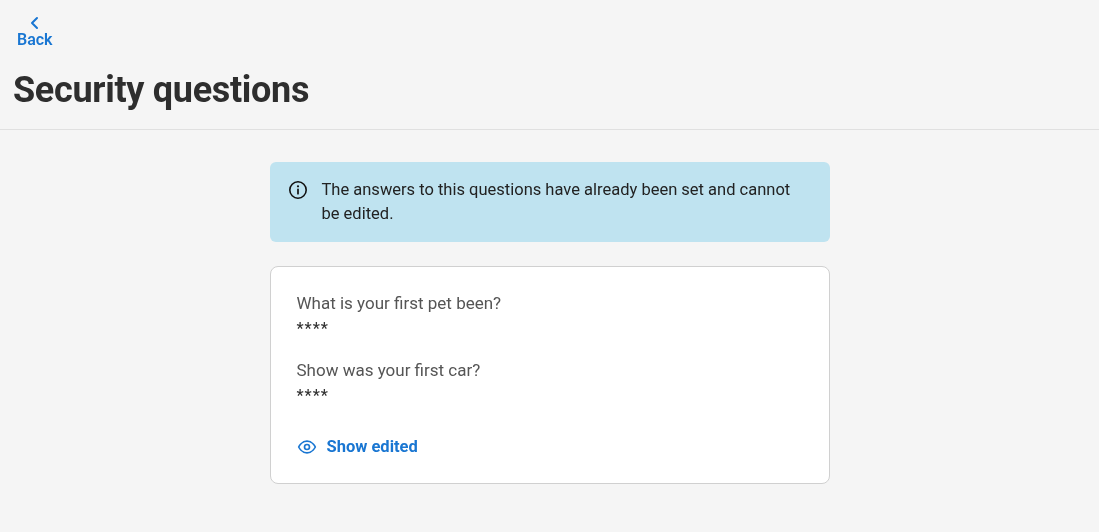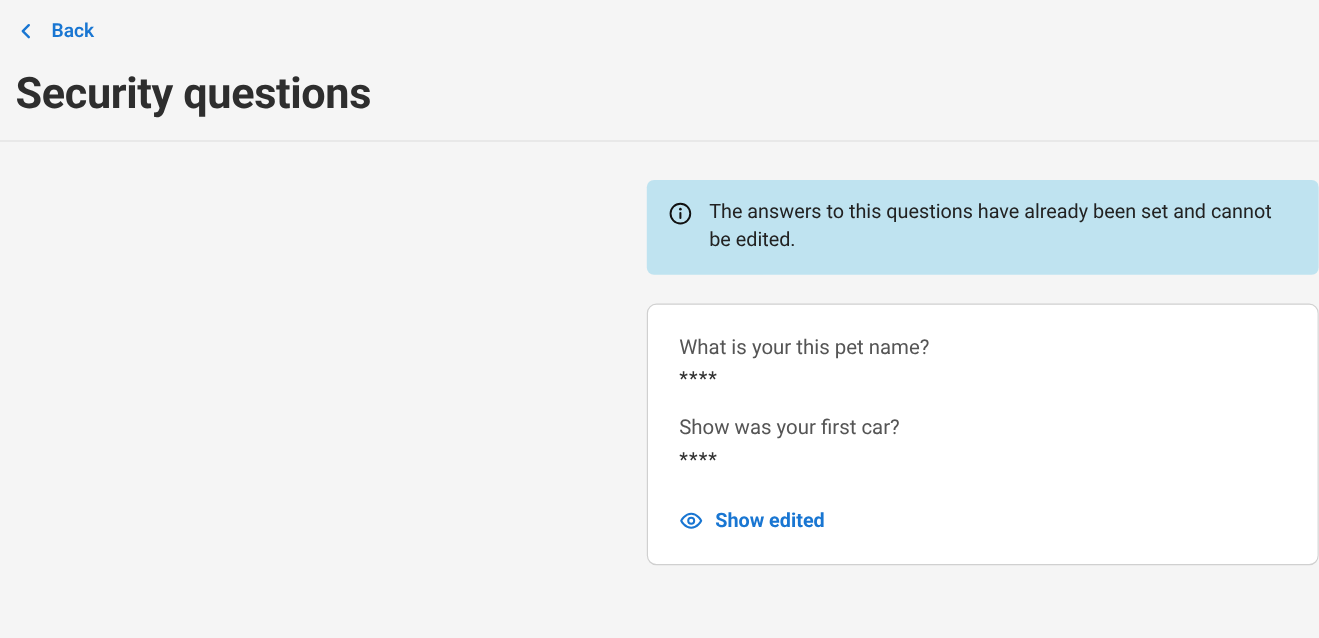--- a/index.html
+++ b/index.html
@@ -13,43 +13,44 @@
     .page {
       padding: 0;
     }
     .header-area {
       padding: 14px 13px 0 13px;
       border-bottom: 1px solid #e0e0e0;
     }
     .back-link {
       display: inline-flex;
       align-items: center;
-      gap: 16px;
+      gap: 0;
       color: #1976d2;
       font-weight: 600;
       font-size: 16px;
       cursor: pointer;
       text-decoration: none;
       margin-left: 4px;
       padding-top: 2px;
+      flex-direction: column;
     }
     .back-link svg { display: block; }
     .page-title {
       font-size: 36px;
       font-weight: 700;
       color: #2e2e2e;
       margin-top: 20px;
       padding-bottom: 18px;
       letter-spacing: -0.3px;
     }
     .content-area {
       padding: 32px 0 12px 0;
       display: flex;
       flex-direction: column;
-      align-items: flex-end;
+      align-items: center;
     }
     .info-banner {
       width: 560px;
       background-color: #bfe3f0;
       border-radius: 6px;
       padding: 16px 18px 16px 18px;
       display: flex;
       gap: 14px;
       align-items: flex-start;
       margin-bottom: 24px;
@@ -119,21 +120,21 @@
           <circle cx="10" cy="10" r="8.2" stroke="#111" stroke-width="1.6"></circle>
           <circle cx="10" cy="6.3" r="1.1" fill="#111"></circle>
           <rect x="9.15" y="8.6" width="1.7" height="6" rx="0.85" fill="#111"></rect>
         </svg>
       </span>
       <div class="banner-text">The answers to this questions have already been set and cannot be edited.</div>
     </div>
 
     <div class="card">
       <div class="q-block">
-        <div class="q-label">What is your this pet name?</div>
+        <div class="q-label">What is your first pet been?</div>
         <div class="q-value">****</div>
       </div>
       <div class="q-block">
         <div class="q-label">Show was your first car?</div>
         <div class="q-value">****</div>
       </div>
 
       <div class="show-answers">
         <span class="icon-wrap">
           <svg width="20" height="20" viewBox="0 0 24 24" fill="none">

